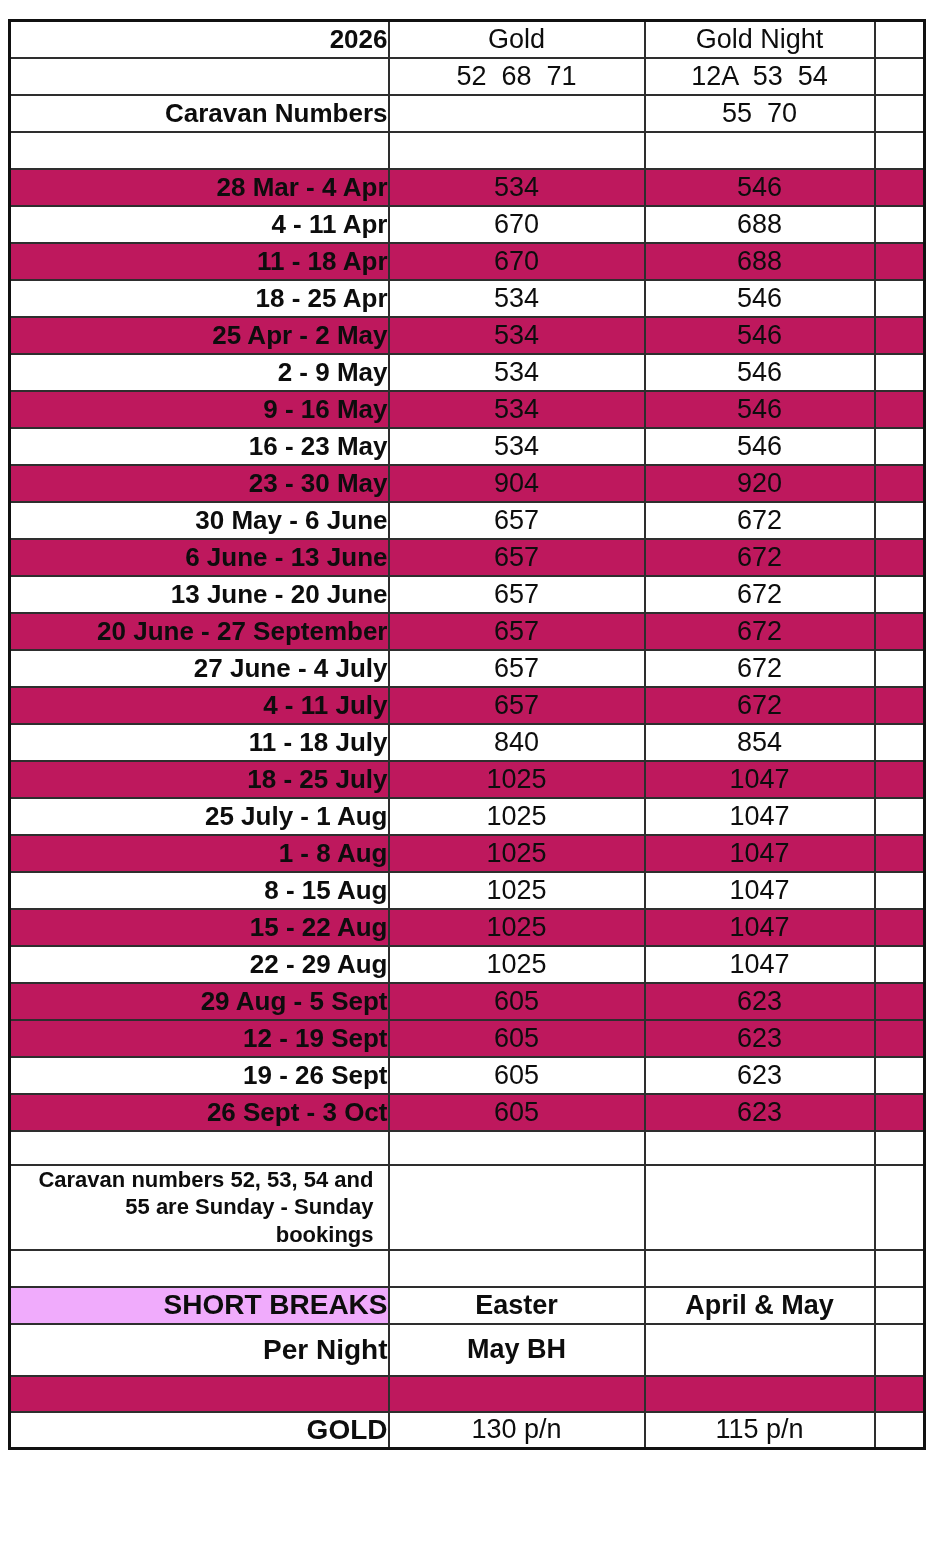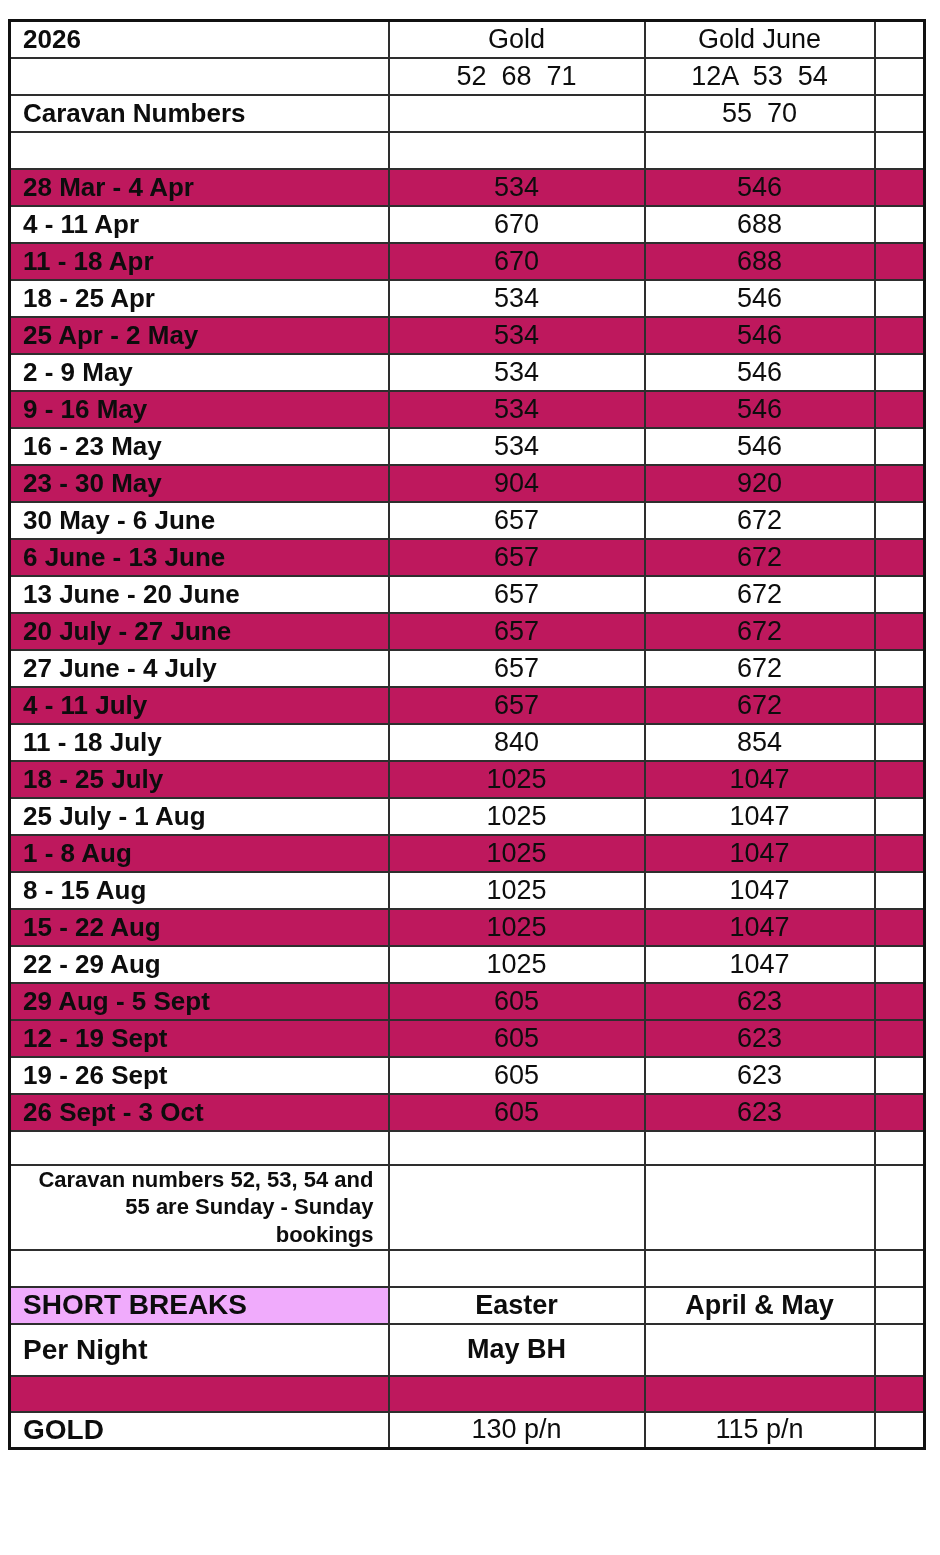--- a/index.html
+++ b/index.html
@@ -26,23 +26,22 @@
     border: 3px solid #111111;
   }
   td {
     border: 2px solid #2e2e2e;
     padding: 0;
     vertical-align: middle;
     overflow: hidden;
   }
   
   td.c-date {
-    text-align: left;
+    text-align: right;
     padding-left: 12px;
-    padding-right: 6px;
     font-weight: bold;
     font-size: 26px;
     margin-top: 8px;
   }
   td.c-num {
     text-align: center;
     font-size: 27px;
     font-weight: normal;
   }
   td.c-num.bold { font-weight: bold; text-align: center; }
@@ -78,21 +77,21 @@
       <col style="width:379px">
       <col style="width:256px">
       <col style="width:230px">
       <col style="width:50px">
     </colgroup>
 
     <tbody>
       <tr class="h37">
         <td class="c-date hdr">2026</td>
         <td class="c-num hdr">Gold</td>
-        <td class="c-num hdr">Gold June</td>
+        <td class="c-num hdr">Gold Night</td>
         <td></td>
       </tr>
       <tr class="h37">
         <td class="c-date"></td>
         <td class="c-num hdr prewrap">52  68  71</td>
         <td class="c-num hdr prewrap">12A  53  54</td>
         <td></td>
       </tr>
       <tr class="h37">
         <td class="c-date hdr">Caravan Numbers</td>
@@ -175,21 +174,21 @@
       <td class="c-num">672</td>
       <td></td>
     </tr>
         <tr class="h37">
       <td class="c-date">13 June - 20 June</td>
       <td class="c-num">657</td>
       <td class="c-num">672</td>
       <td></td>
     </tr>
         <tr class="h37 shaded">
-      <td class="c-date">20 July - 27 June</td>
+      <td class="c-date">20 June - 27 September</td>
       <td class="c-num">657</td>
       <td class="c-num">672</td>
       <td></td>
     </tr>
         <tr class="h37">
       <td class="c-date">27 June - 4 July</td>
       <td class="c-num">657</td>
       <td class="c-num">672</td>
       <td></td>
     </tr>

